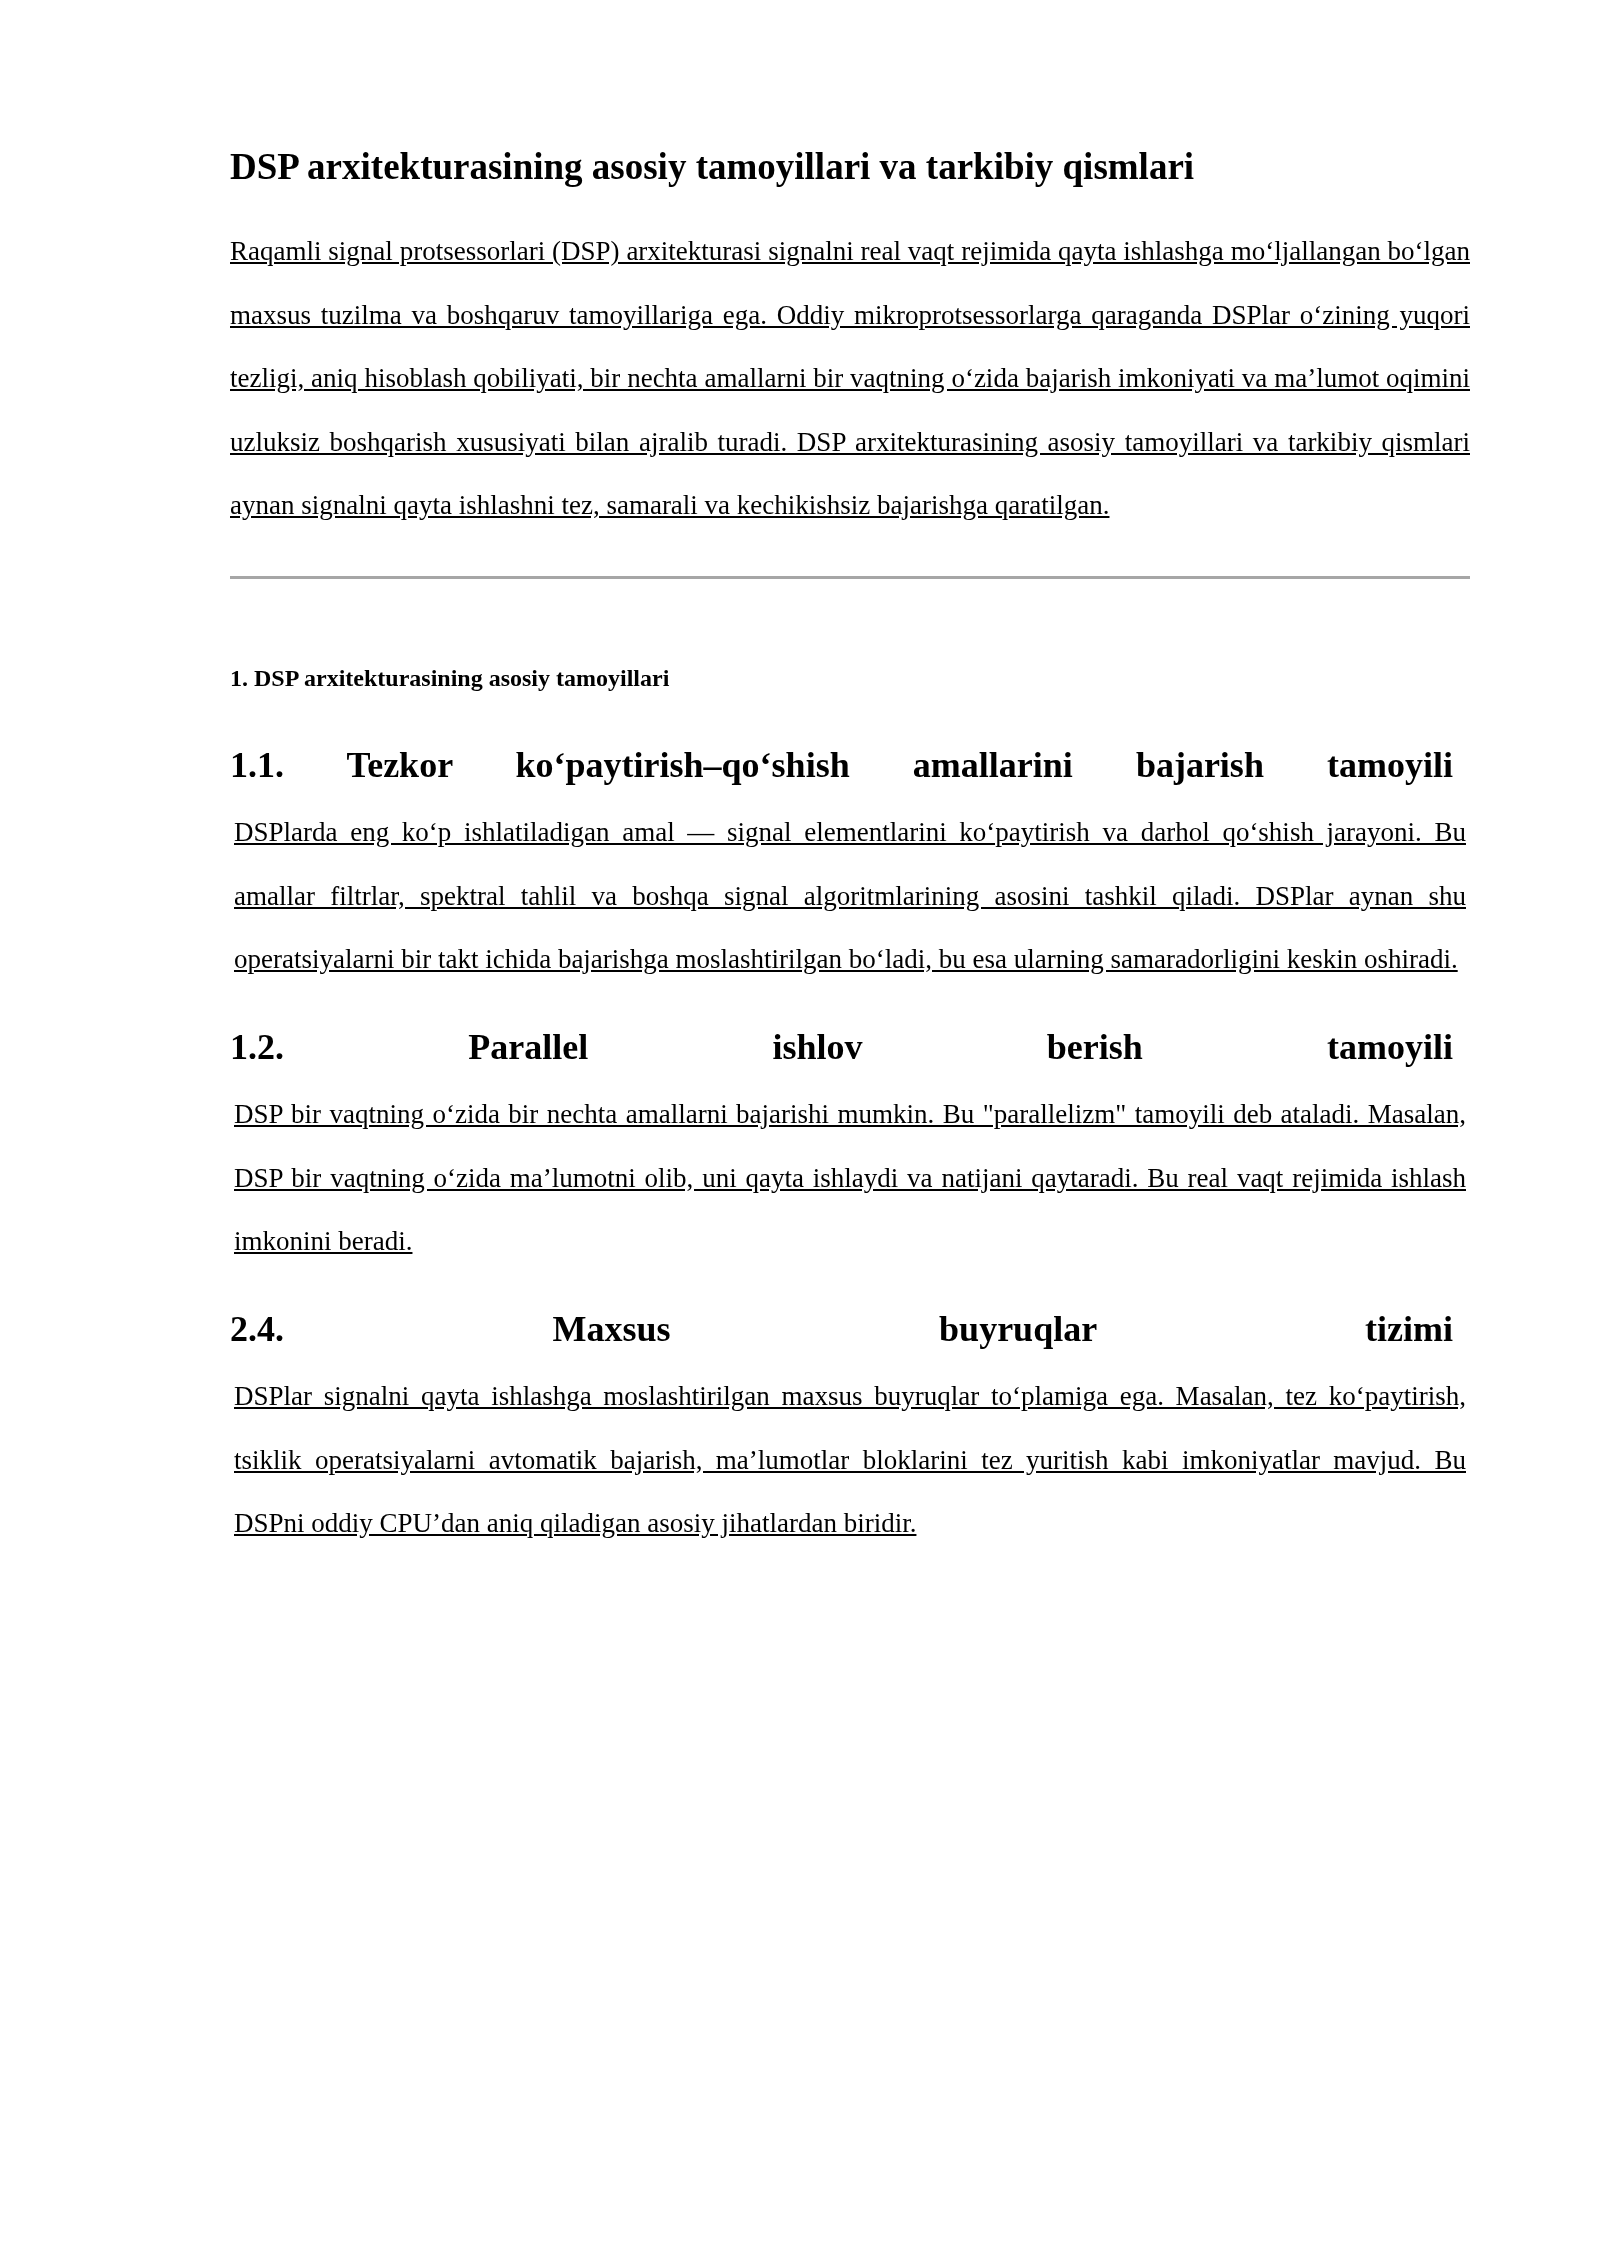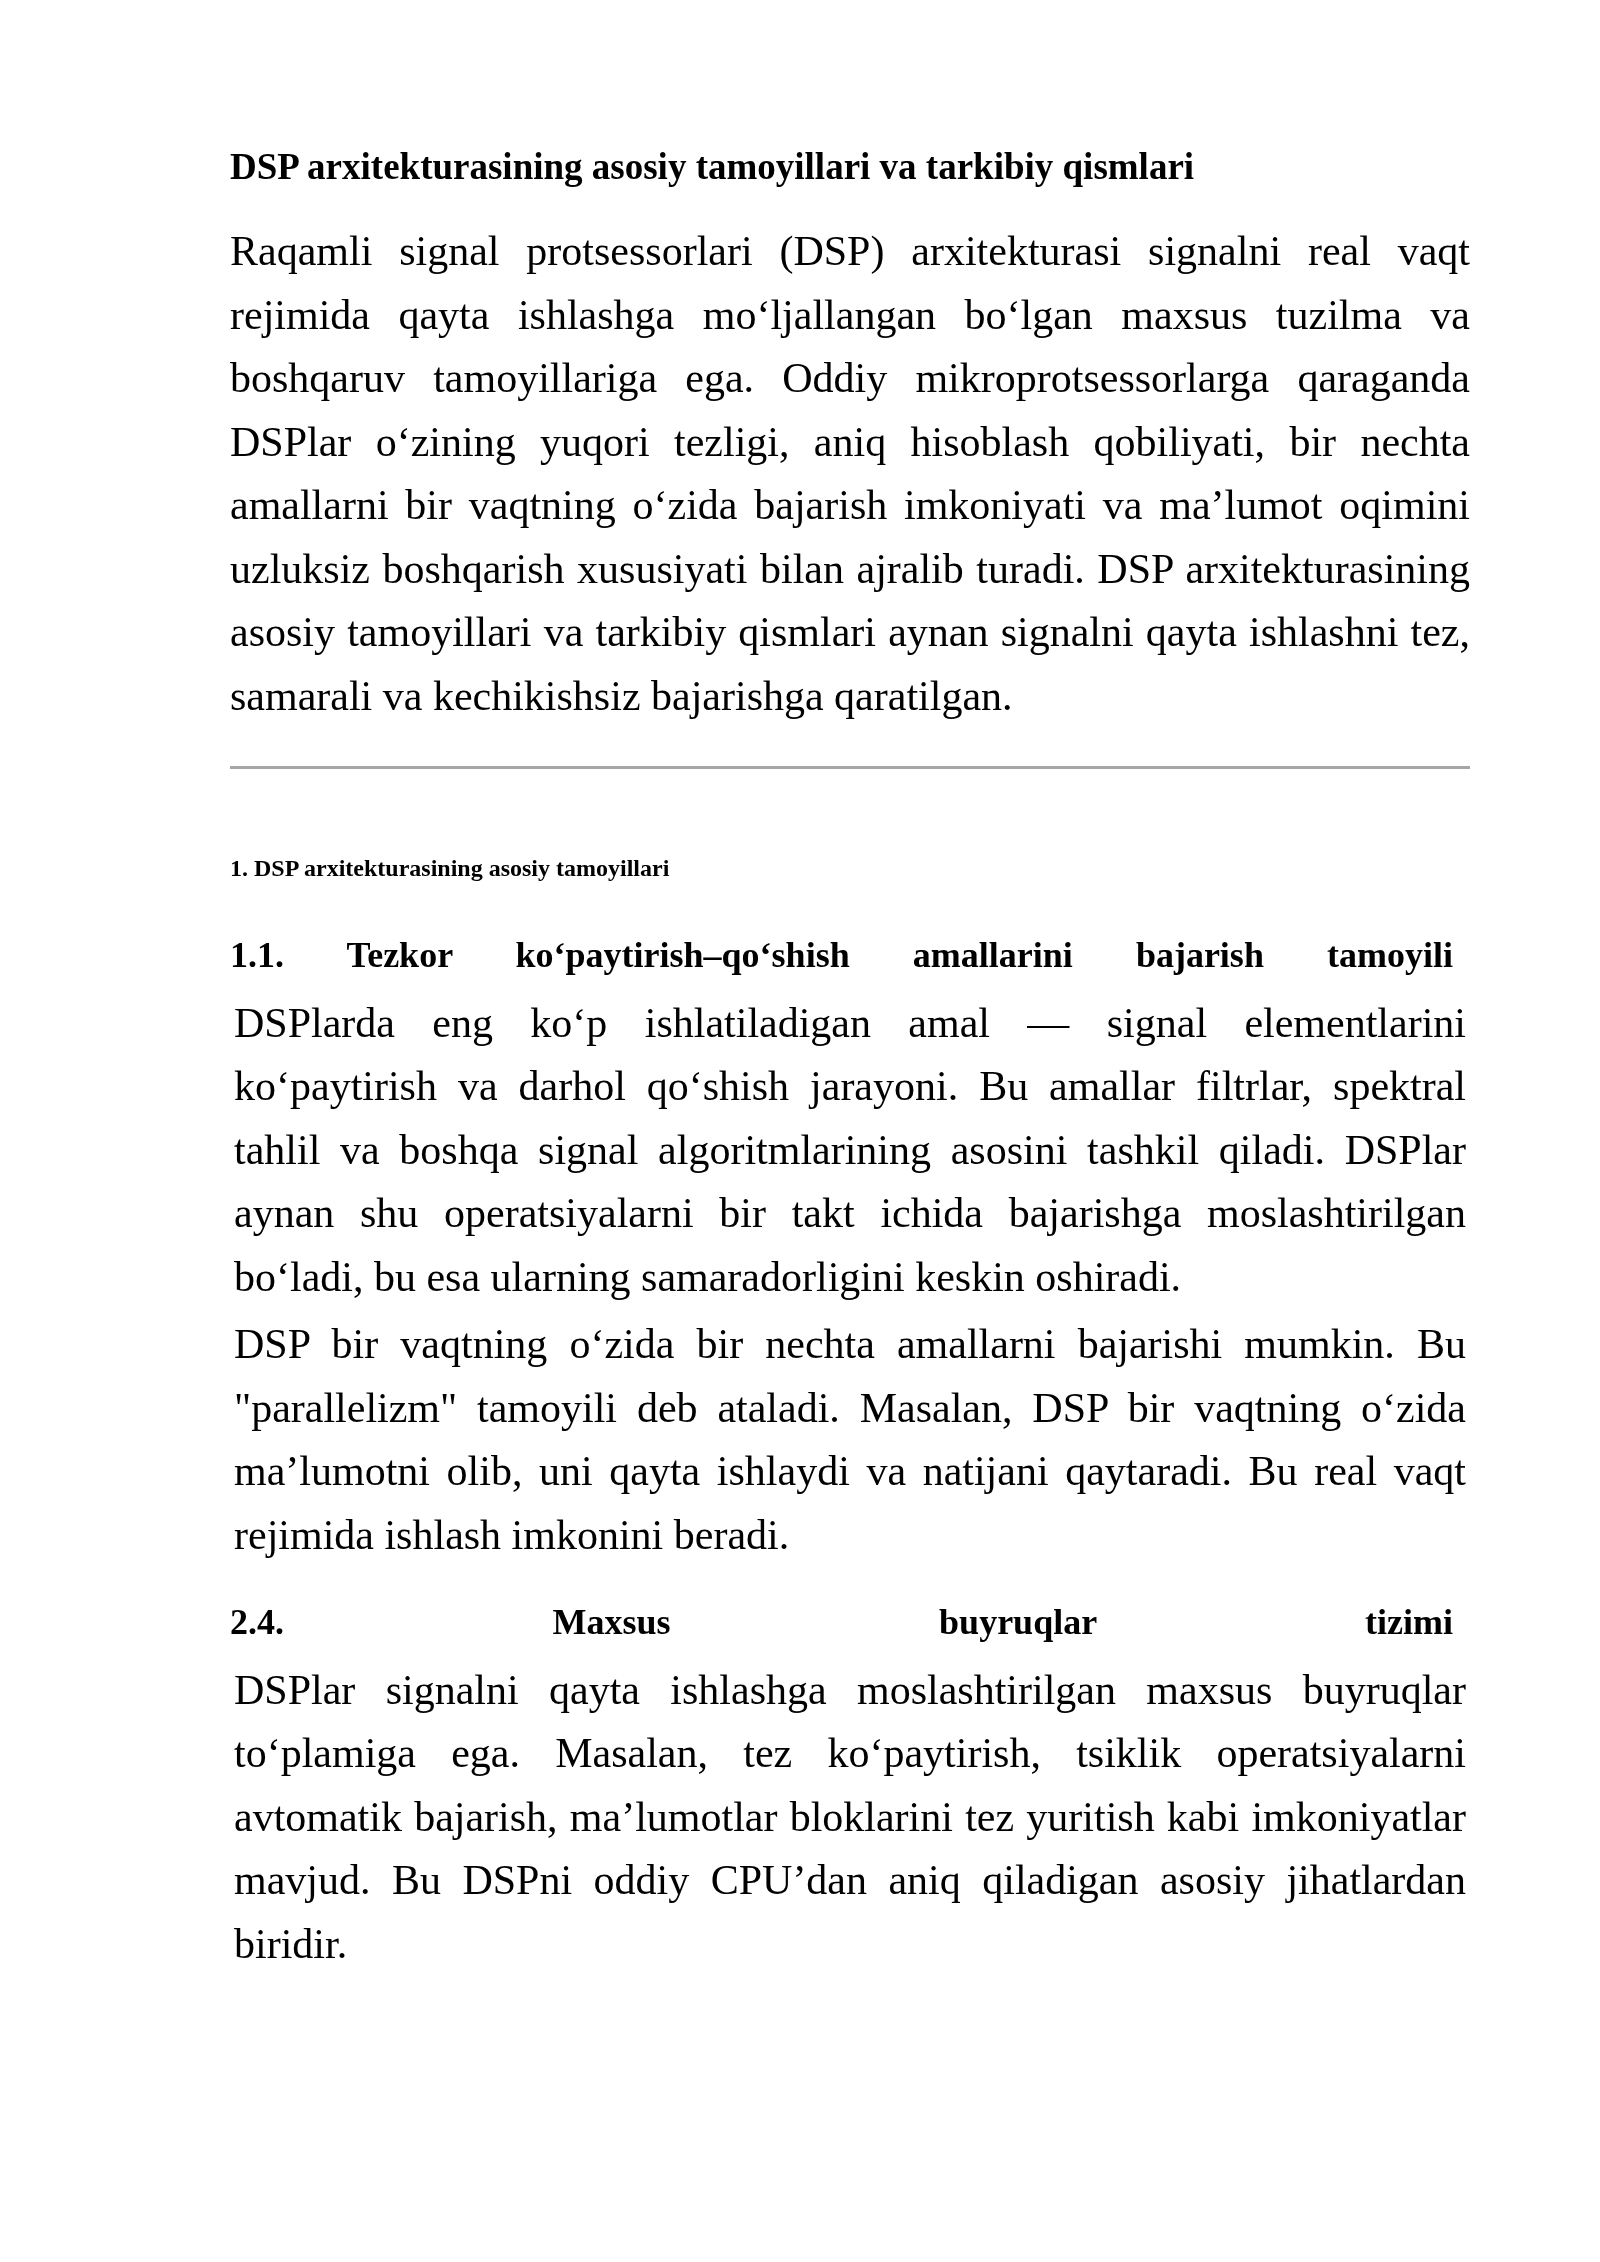--- a/index.html
+++ b/index.html
@@ -22,24 +22,25 @@
     background: #ffffff;
   }
   .doc-title {
     font-size: 37px;
     line-height: 63px;
     font-weight: bold;
     margin: 0 0 22px 0;
     text-align: left;
   }
   .para {
-    font-size: 42px;
+    font-size: 27px;
     line-height: 63.5px;
     text-align: justify;
     margin: 0;
+    text-decoration: underline;
   }
   .divider {
     border: none;
     border-top: 3px solid #a6a6a6;
     margin: 38px 0 0 0;
     width: 100%;
   }
   .section-title {
     font-size: 24px;
     line-height: 63px;
@@ -74,20 +75,21 @@
   <hr class="divider">
 
   <h2 class="section-title">1. DSP arxitekturasining asosiy tamoyillari</h2>
 
   <div>
     <h3 class="sub-heading">1.1. Tezkor ko‘paytirish–qo‘shish amallarini bajarish tamoyili</h3>
     <p class="para sub-body">DSPlarda eng ko‘p ishlatiladigan amal — signal elementlarini ko‘paytirish va darhol qo‘shish jarayoni. Bu amallar filtrlar, spektral tahlil va boshqa signal algoritmlarining asosini tashkil qiladi. DSPlar aynan shu operatsiyalarni bir takt ichida bajarishga moslashtirilgan bo‘ladi, bu esa ularning samaradorligini keskin oshiradi.</p>
   </div>
 
   <div>
+    <h3 class="sub-heading">1.2. Parallel ishlov berish tamoyili</h3>
     <p class="para sub-body">DSP bir vaqtning o‘zida bir nechta amallarni bajarishi mumkin. Bu "parallelizm" tamoyili deb ataladi. Masalan, DSP bir vaqtning o‘zida ma’lumotni olib, uni qayta ishlaydi va natijani qaytaradi. Bu real vaqt rejimida ishlash imkonini beradi.</p>
   </div>
 
   <div>
     <h3 class="sub-heading">2.4. Maxsus buyruqlar tizimi</h3>
     <p class="para sub-body">DSPlar signalni qayta ishlashga moslashtirilgan maxsus buyruqlar to‘plamiga ega. Masalan, tez ko‘paytirish, tsiklik operatsiyalarni avtomatik bajarish, ma’lumotlar bloklarini tez yuritish kabi imkoniyatlar mavjud. Bu DSPni oddiy CPU’dan aniq qiladigan asosiy jihatlardan biridir.</p>
   </div>
 
 
 </div>

